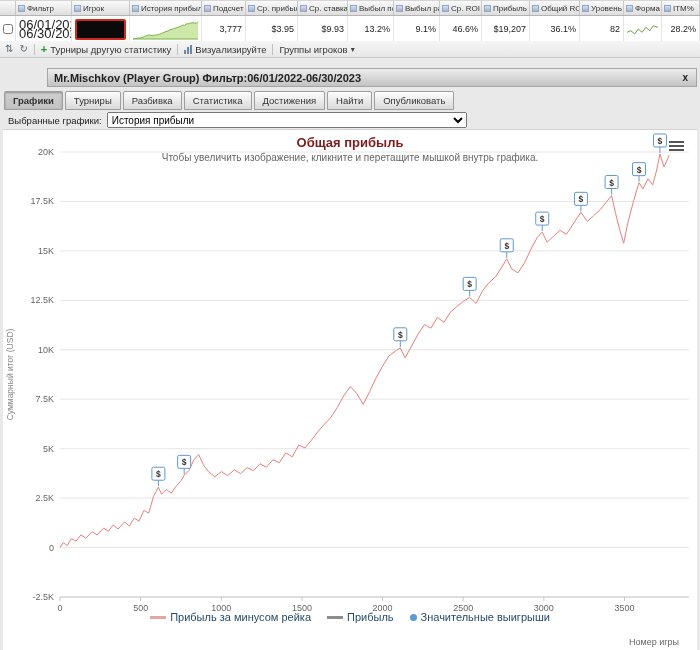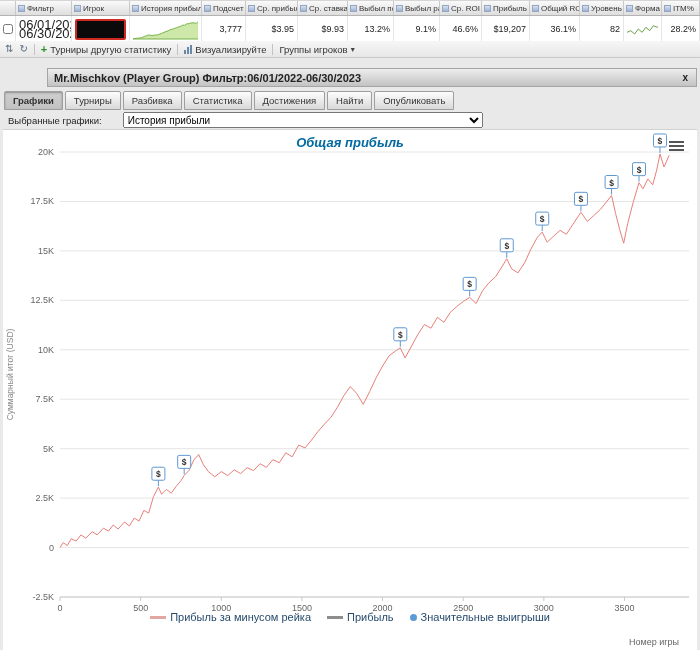--- a/index.html
+++ b/index.html
@@ -43,21 +43,21 @@
   
   .panel-header{position:absolute;top:68px;left:3px;right:3px;height:19px;
     background:linear-gradient(#ededed,#c3c3c3);border:1px solid #a5a5a5;
     display:flex;align-items:center;padding:0 6px;font-size:11px;font-weight:bold;box-sizing:border-box;margin-left:44px;}
   .close-x{margin-left:auto;font-size:10px;font-weight:bold;color:#222;cursor:pointer;padding:0 2px;}
   .tabs{position:absolute;top:91px;left:4px;right:3px;height:19px;display:flex;gap:2px;align-items:flex-end;}
   .tab{padding:3px 8px 3px;background:linear-gradient(#fdfdfd,#d9d9d9);
     border:1px solid #9e9e9e;border-radius:2px 2px 0 0;font-size:9.5px;color:#333;cursor:pointer;}
   .tab.active{background:linear-gradient(#cfcfcf,#c2c2c2);box-shadow:inset 0 1px 2px rgba(0,0,0,.3);font-weight:bold;}
   .select-row{position:absolute;top:111px;left:3px;right:3px;height:19px;background:#e9e9e9;
-    border-bottom:1px solid #d2d2d2;display:flex;align-items:center;gap:21px;padding:0 5px;
+    border-bottom:1px solid #d2d2d2;display:flex;align-items:center;gap:5px;padding:0 5px;
     font-size:9.5px;box-sizing:border-box;}
   .select-row select{width:360px;height:16px;font-size:10px;font-family:"Liberation Sans",sans-serif;}
   
   .chart{position:absolute;top:130px;left:3px;right:3px;bottom:0;background:#fff;}
   .chart-title{position:absolute;top:5px;left:0;width:100%;text-align:center;
     font-size:13px;font-weight:bold;}
   .chart-subtitle{position:absolute;top:22px;left:0;width:100%;text-align:center;
     font-size:10px;color:#666;}
   .menu-icon{position:absolute;top:9px;right:13px;cursor:pointer;}
   .menu-icon i{display:block;width:15px;height:2px;background:#555;margin:2px 0;}
@@ -206,21 +206,22 @@
 </div>
 
 <div class="select-row">
   <span>Выбранные графики:</span>
   <select>
     <option>История прибыли</option>
   </select>
 </div>
 
 <div class="chart">
-  <div class="chart-title" style="color: #0369a1; font-style: italic;">Общая прибыль</div>
+  <div class="chart-title" style="color: #7f1d1d;">Общая прибыль</div>
+  <div class="chart-subtitle">Чтобы увеличить изображение, кликните и перетащите мышкой внутрь графика.</div>
   <div class="menu-icon">
       <i></i>
       <i></i>
       <i></i>
     </div>
   <svg id="plot-svg" class="plot" width="694" height="520">
       <line x1="57" x2="686" y1="467" y2="467" stroke="#e6e6e6" stroke-width="1"></line>
       <text x="51" y="470" text-anchor="end" fill="#666" font-size="9">-2.5K</text>
       <line x1="57" x2="686" y1="417.55555555555554" y2="417.55555555555554" stroke="#e6e6e6" stroke-width="1"></line>
       <text x="51" y="420.55555555555554" text-anchor="end" fill="#666" font-size="9">0</text>

